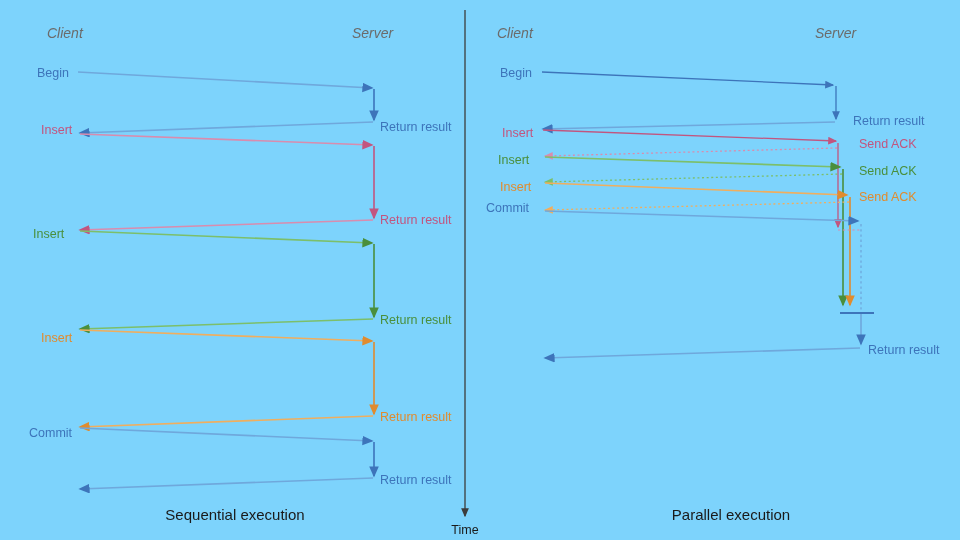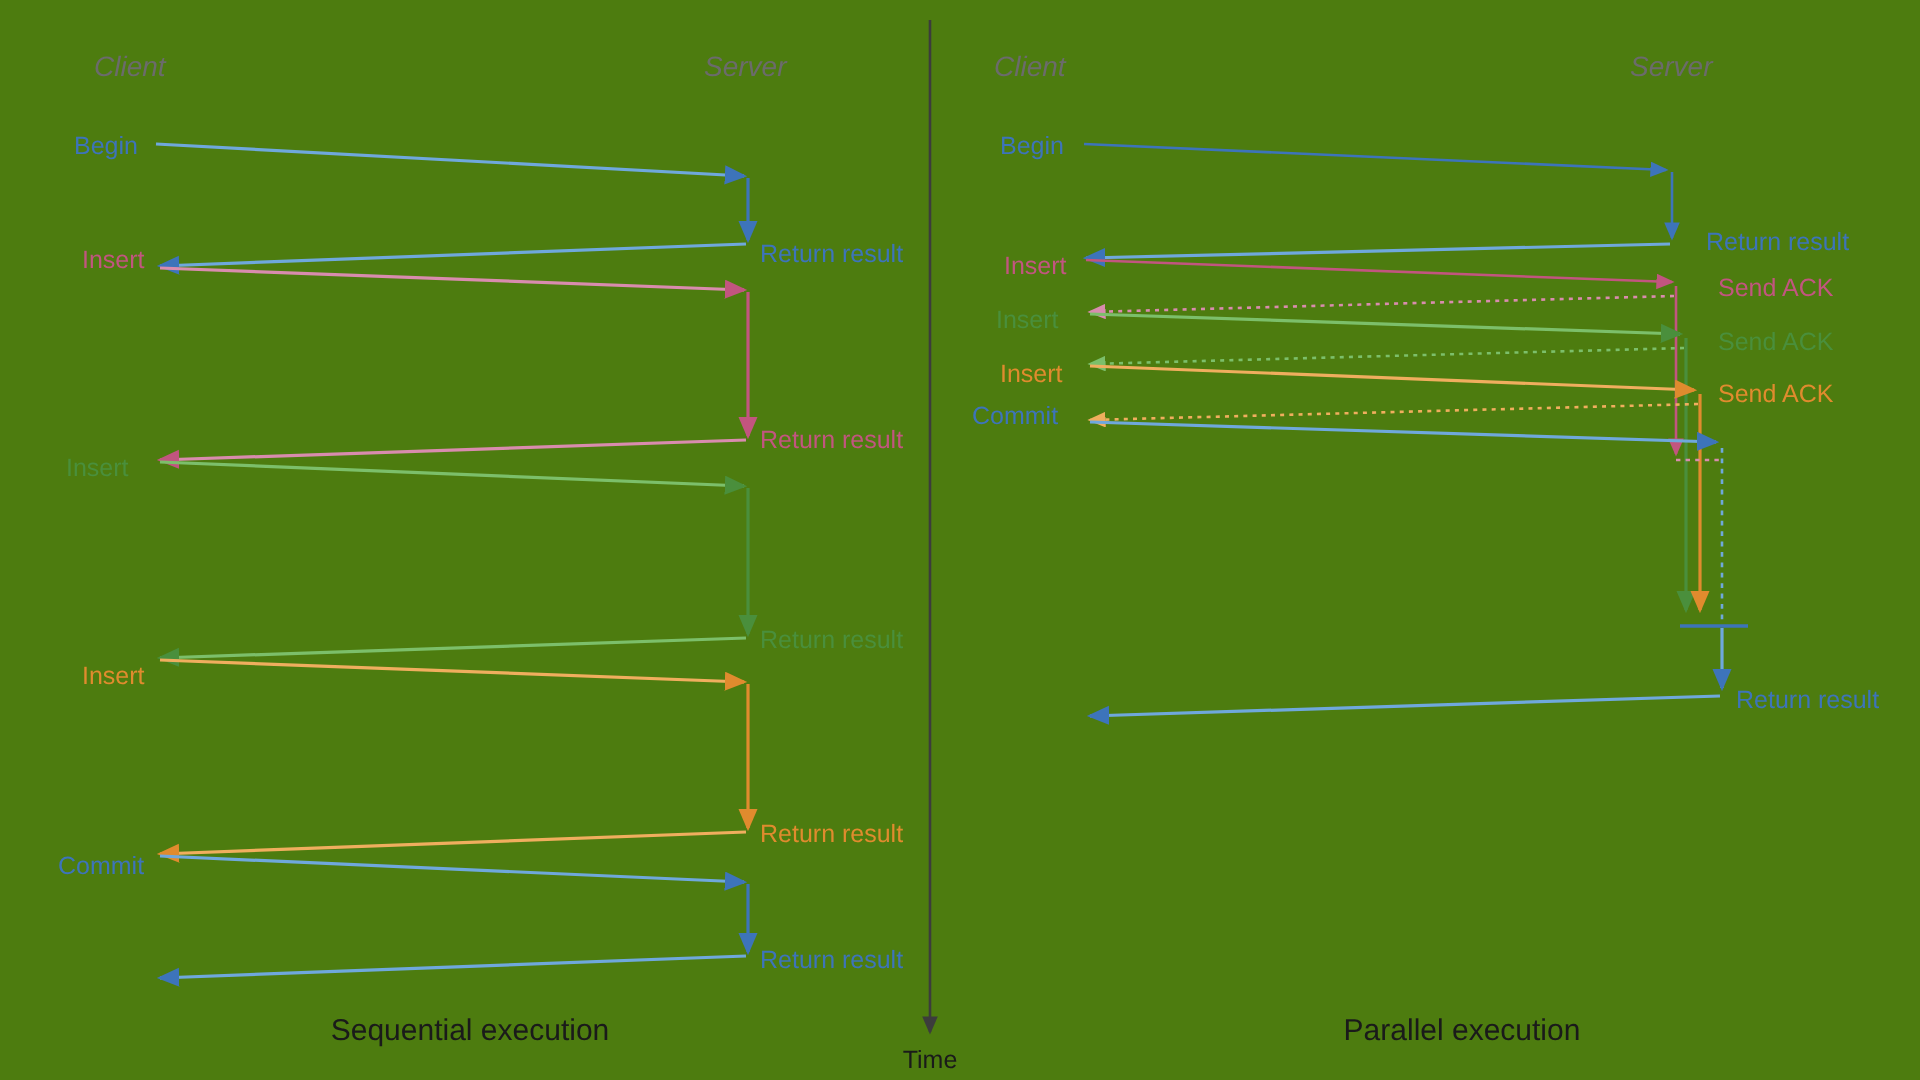--- a/index.html
+++ b/index.html
@@ -4,21 +4,21 @@
 <style>
   html, body {
     margin: 0;
     padding: 0;
     background: #ffffff;
   }
   #page {
     position: relative;
     width: 960px;
     height: 540px;
-    background: #4d7c0f;
+    background: #7dd3fc;
     overflow: hidden;
     font-family: "Liberation Sans", sans-serif;
   }
   svg.diagram {
     position: absolute;
     top: 0;
     left: 0;
     width: 960px;
     height: 540px;
   }

